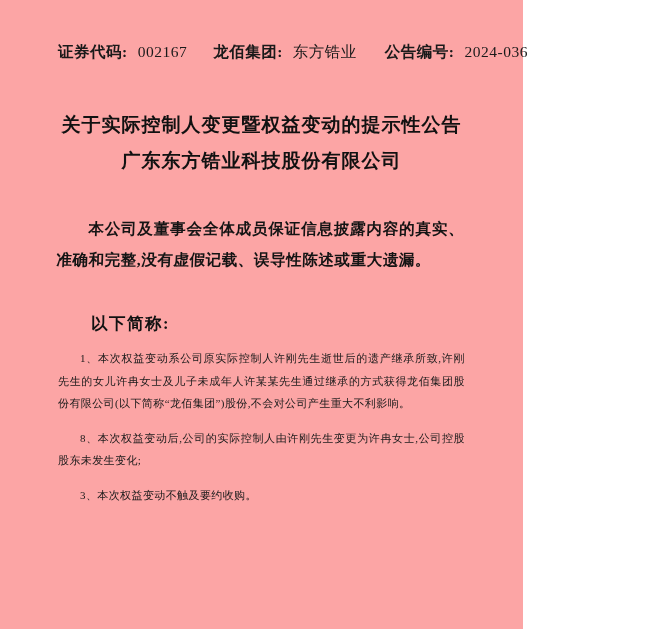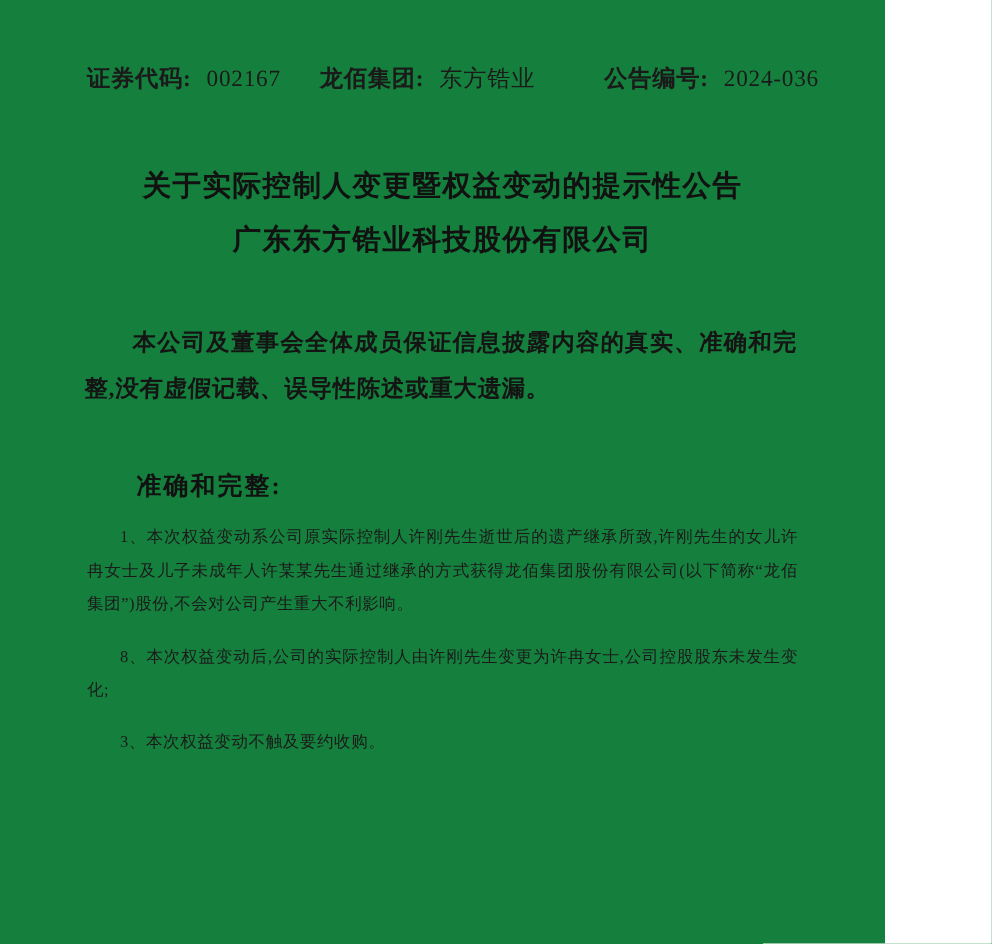--- a/index.html
+++ b/index.html
@@ -9,23 +9,23 @@
   }
   body {
     width: 661px;
     height: 629px;
     font-family: "Liberation Serif", "DejaVu Serif", serif;
     color: #1a1a1a;
     overflow: hidden;
   }
   .page {
     position: relative;
-    width: 590px;
+    width: 523px;
     height: 629px;
-    background: #15803d;
+    background: #fca5a5;
     box-sizing: border-box;
     padding: 30px 58px 0 58px;
   }
   
   .doc-header {
     display: flex;
     align-items: baseline;
     font-weight: bold;
     font-size: 15.5px;
     letter-spacing: 0.5px;
@@ -38,21 +38,21 @@
   }
   .doc-header .hdr-value {
     font-weight: normal;
     margin-left: 10px;
   }
   .doc-header .hdr-group {
     display: flex;
     align-items: baseline;
   }
   .doc-header .gap-1 { margin-left: 26px; }
-  .doc-header .gap-2 { margin-left: 46px; }
+  .doc-header .gap-2 { margin-left: 28px; }
 
   
   .title-block {
     margin-top: 44px;
     text-align: center;
   }
   .title-line {
     font-weight: bold;
     font-size: 19px;
     letter-spacing: 1px;
@@ -118,21 +118,21 @@
     </span>
   </div>
 
   <div class="title-block">
     <div class="title-line">关于实际控制人变更暨权益变动的提示性公告</div>
     <div class="title-line">广东东方锆业科技股份有限公司</div>
   </div>
 
   <div class="statement">本公司及董事会全体成员保证信息披露内容的真实、准确和完整,没有虚假记载、误导性陈述或重大遗漏。</div>
 
-  <div class="notice-heading">准确和完整:</div>
+  <div class="notice-heading">以下简称:</div>
 
   <div class="body-list">
     <div class="body-item">1、本次权益变动系公司原实际控制人许刚先生逝世后的遗产继承所致,许刚先生的女儿许冉女士及儿子未成年人许某某先生通过继承的方式获得龙佰集团股份有限公司(以下简称“龙佰集团”)股份,不会对公司产生重大不利影响。</div>
     <div class="body-item">8、本次权益变动后,公司的实际控制人由许刚先生变更为许冉女士,公司控股股东未发生变化;</div>
     <div class="body-item">3、本次权益变动不触及要约收购。</div>
   </div>
 
 </div>
 
 </body></html>

